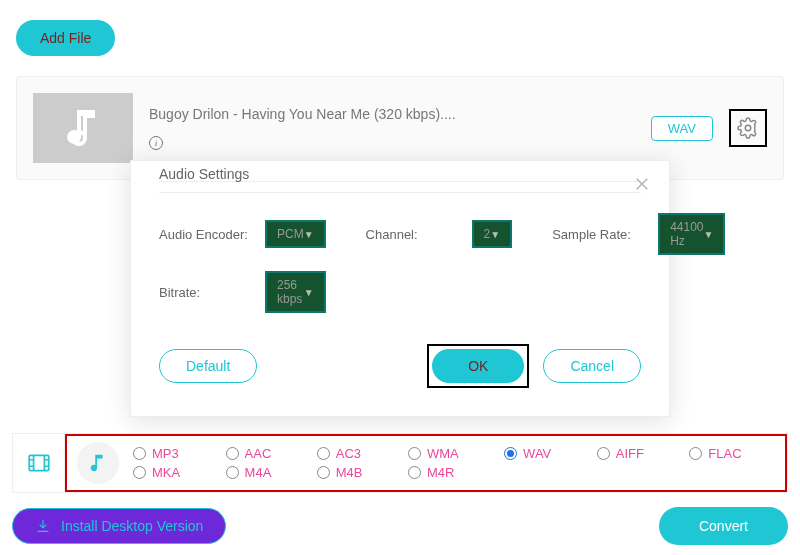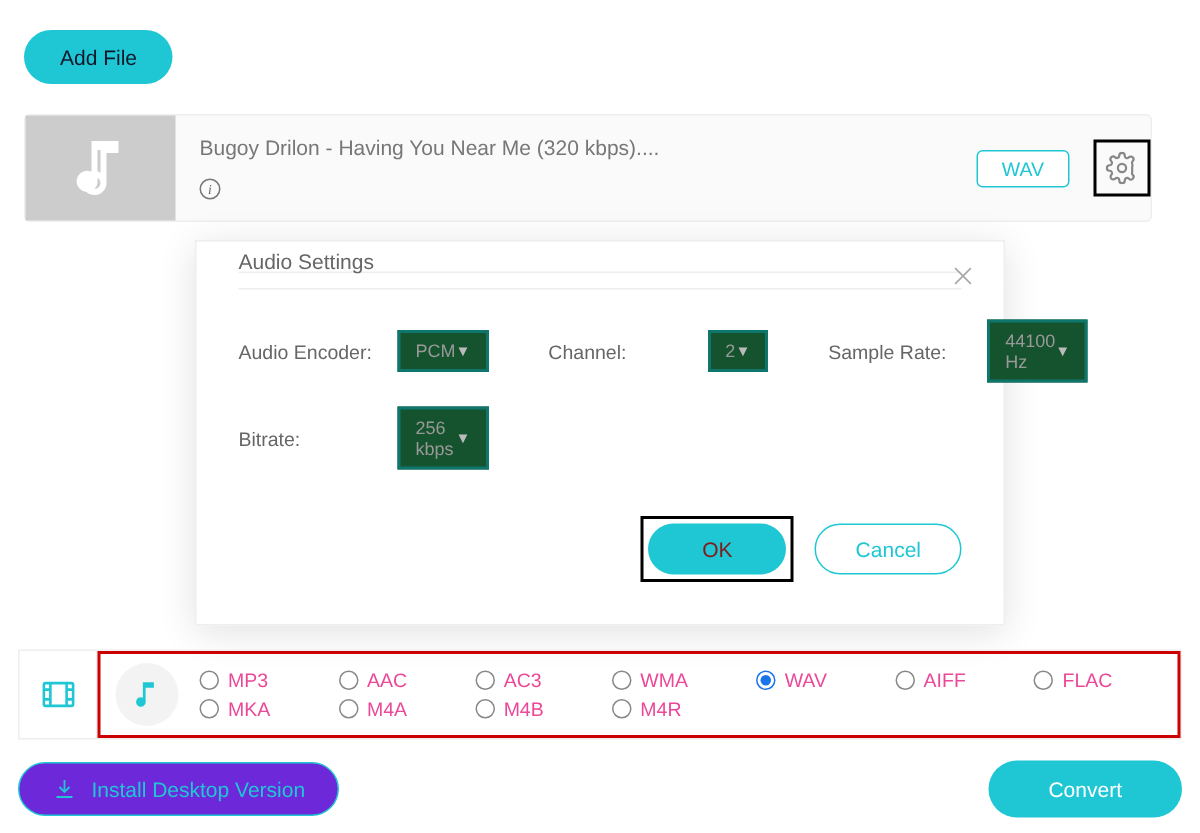--- a/index.html
+++ b/index.html
@@ -1,20 +1,20 @@
 <!DOCTYPE html>
 <html><head>
 <meta charset="utf-8">
 <style>
   * { box-sizing: border-box; margin: 0; padding: 0; font-family: -apple-system, BlinkMacSystemFont, "Segoe UI", Arial, sans-serif; }
   body { background: #fff; width: 800px; height: 555px; position: relative; overflow: hidden; }
   .top-bar { padding: 20px 16px 10px 16px; }
-  .add-file-btn { background: #1fc7d4; color: #0f172a; border: none; border-radius: 20px; padding: 10px 24px; font-size: 14px; cursor: pointer; }
-  
-  .file-card { margin: 10px 32px 0 16px; background: #fafafa; border: 1px solid #eee; border-radius: 4px; padding: 0; display: flex; align-items: center; gap: 16px; justify-content: flex-end; }
+  .add-file-btn { background: #1fc7d4; color: #7f1d1d; border: none; border-radius: 20px; padding: 10px 24px; font-size: 14px; cursor: pointer; }
+  
+  .file-card { margin: 10px 16px 0 16px; background: #fafafa; border: 1px solid #eee; border-radius: 4px; padding: 16px; display: flex; align-items: center; gap: 16px; justify-content: flex-end; }
   .file-thumb { width: 100px; height: 70px; background: #ccc; display: flex; align-items: center; justify-content: center; color: #fff; }
   .file-thumb svg { width: 48px; height: 48px; }
   .file-info { flex: 1; color: #888; }
   .file-title { font-size: 14px; color: #777; margin-bottom: 10px; }
   .info-icon { width: 14px; height: 14px; border: 1.3px solid #777; border-radius: 50%; display: inline-flex; align-items: center; justify-content: center; font-size: 9px; font-style: italic; font-family: serif; color: #666; }
   .wav-badge { border: 1.5px solid #1fc7d4; color: #1fc7d4; padding: 4px 16px; border-radius: 4px; font-size: 13px; cursor: pointer; background:#fff;}
   .gear-box { border: 2.5px solid #000; padding: 6px; cursor: pointer; display:flex; align-items:center; justify-content:center;}
   .gear-box svg { width: 22px; height: 22px; }
   
   .modal { position: absolute; left: 130px; top: 160px; width: 540px; background: #fff; border: 1px solid #eee; box-shadow: 0 4px 24px rgba(0,0,0,.12); padding: 20px 28px 28px 28px; }
@@ -108,20 +108,21 @@
     </div>
     <div class="setting">
       <span class="setting-label">Bitrate:</span>
       <div class="dropdown">
           <span>256 kbps</span>
           <span class="caret">▼</span>
         </div>
     </div>
   </div>
   <div class="modal-footer">
+    <button class="btn-outline">Default</button>
     <span class="ok-wrap">
       <button class="btn-fill">OK</button>
     </span>
     <button class="btn-outline">Cancel</button>
   </div>
 </div>
 
 <div class="format-bar">
   <div class="type-tab">
     <svg viewBox="0 0 24 24" fill="none" stroke="currentColor" stroke-width="1.6">

